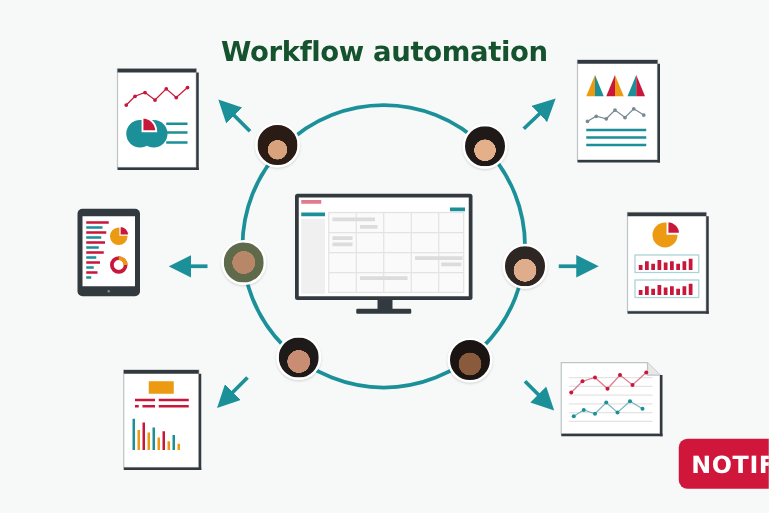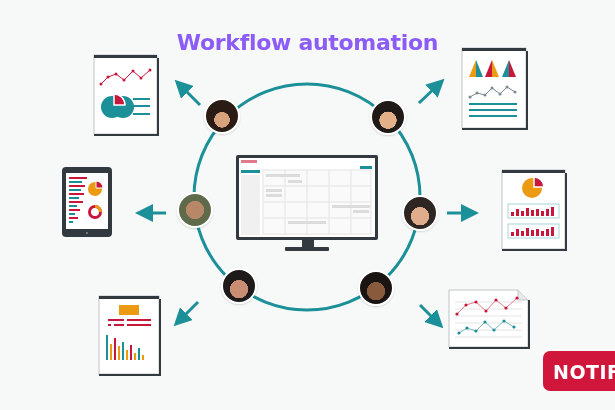--- a/index.html
+++ b/index.html
@@ -1,19 +1,19 @@
 <!DOCTYPE html>
 <html><head>
 <meta charset="utf-8">
 <style>
   * { box-sizing: border-box; margin: 0; padding: 0; }
   html, body { width: 615px; height: 410px; overflow: hidden; background: #f7f8f8; }
   body { position: relative; font-family: "Liberation Sans", sans-serif; }
   .abs { position: absolute; }
-  .title { left: 0; width: 615px; top: 30px; text-align: center; color: #8b5cf6; font-size: 22px; font-weight: bold; font-family: "DejaVu Sans", sans-serif; letter-spacing: -0.3px; }
+  .title { left: 0; width: 615px; top: 30px; text-align: center; color: #14532d; font-size: 22px; font-weight: bold; font-family: "DejaVu Sans", sans-serif; letter-spacing: -0.3px; }
   svg.diagram { position: absolute; left: 0; top: 0; }
   .avatar { position: absolute; width: 36px; height: 36px; border-radius: 50%; overflow: hidden; border: 2px solid #ffffff; box-shadow: 0 1px 2px rgba(0,0,0,0.15); }
   .logo { position: absolute; left: 543px; top: 351px; width: 80px; height: 40px; background: #d0163b; border-radius: 7px; color: #fff; font-weight: bold; font-size: 19px; padding: 10px 0 0 10px; font-family: "DejaVu Sans", sans-serif; letter-spacing: 0.5px; }
 </style>
 </head>
 <body>
 
 <div class="abs title">Workflow automation</div>
 
 <svg class="diagram" width="615" height="410" viewBox="0 0 615 410">

